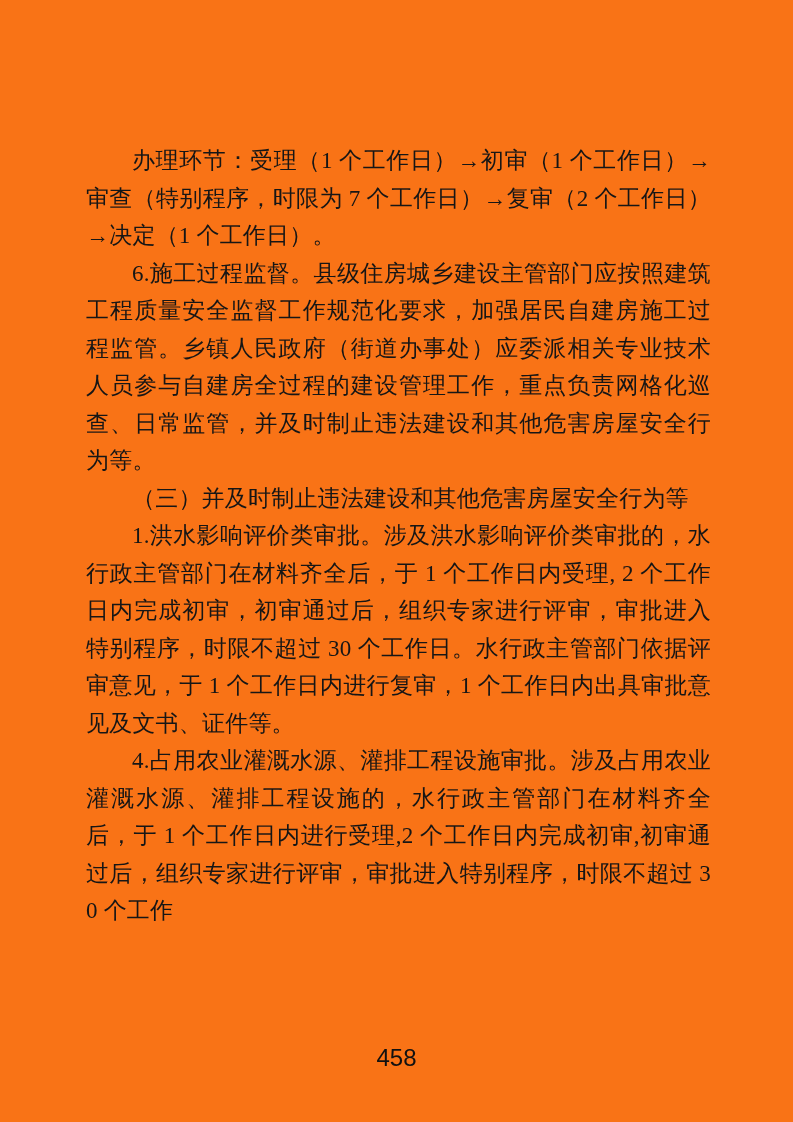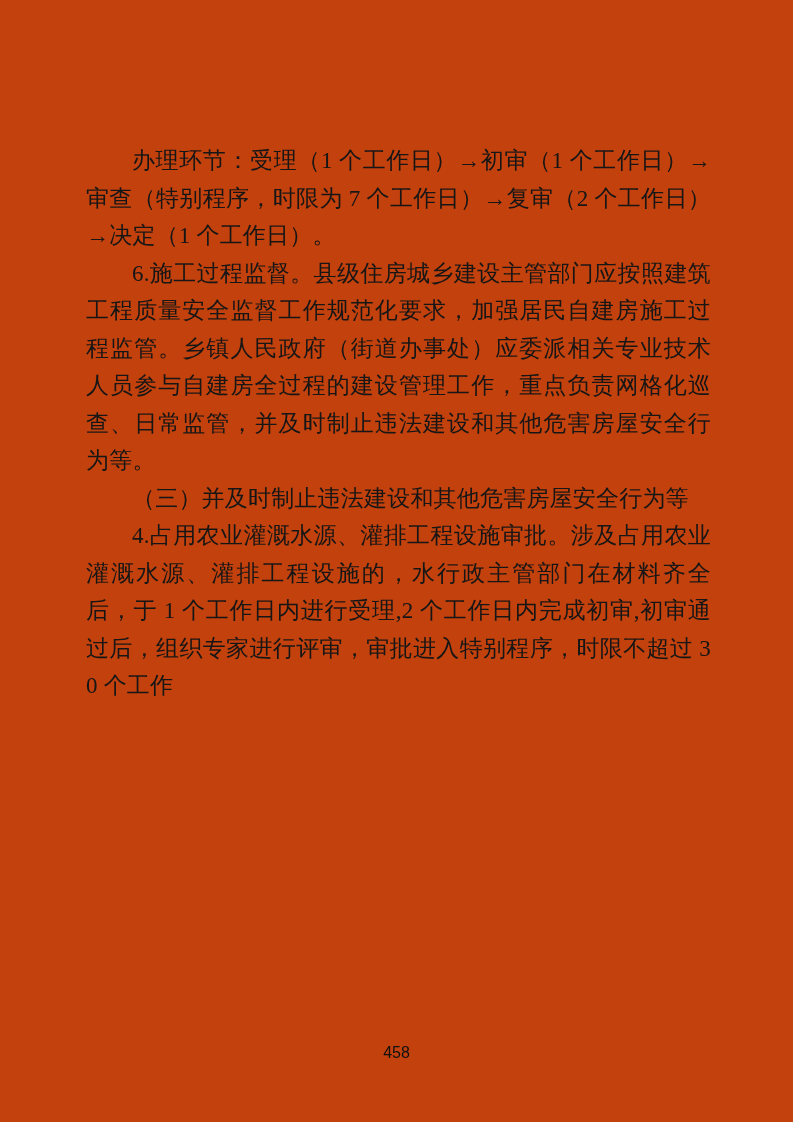--- a/index.html
+++ b/index.html
@@ -4,21 +4,21 @@
 <style>
   html, body {
     margin: 0;
     padding: 0;
     background: #ffffff;
   }
   .page {
     position: relative;
     width: 793px;
     height: 1122px;
-    background: #c2410c;
+    background: #f97316;
     overflow: hidden;
     font-family: "Liberation Serif", "DejaVu Serif", serif;
   }
   .doc-body {
     position: absolute;
     left: 86px;
     top: 142px;
     width: 625px;
     color: #161616;
   }
@@ -37,28 +37,29 @@
   .para.heading {
     font-weight: bold;
   }
   .page-number {
     position: absolute;
     left: 0;
     top: 1044px;
     width: 793px;
     text-align: center;
     font-family: "Liberation Sans", "DejaVu Sans", sans-serif;
-    font-size: 16px;
+    font-size: 24px;
     color: #111111;
   }
 </style>
 </head>
 <body>
 
 <div class="page">
   <div class="doc-body">
       <p class="para"><span>办理环节：受理（1 个工作日）→初审（1 个工作日）→审查（特别程序，时限为 7 个工作日）→复审（2 个工作日）→决定（1 个工作日）。</span></p>
       <p class="para"><span class="bold-lead">6.施工过程监督。</span><span>县级住房城乡建设主管部门应按照建筑工程质量安全监督工作规范化要求，加强居民自建房施工过程监管。乡镇人民政府（街道办事处）应委派相关专业技术人员参与自建房全过程的建设管理工作，重点负责网格化巡查、日常监管，并及时制止违法建设和其他危害房屋安全行为等。</span></p>
       <p class="para heading"><span class="bold-lead">（三）并及时制止违法建设和其他危害房屋安全行为等</span></p>
+      <p class="para"><span class="bold-lead">1.洪水影响评价类审批。</span><span>涉及洪水影响评价类审批的，水行政主管部门在材料齐全后，于 1 个工作日内受理, 2 个工作日内完成初审，初审通过后，组织专家进行评审，审批进入特别程序，时限不超过 30 个工作日。水行政主管部门依据评审意见，于 1 个工作日内进行复审，1 个工作日内出具审批意见及文书、证件等。</span></p>
       <p class="para"><span class="bold-lead">4.占用农业灌溉水源、灌排工程设施审批。</span><span>涉及占用农业灌溉水源、灌排工程设施的，水行政主管部门在材料齐全后，于 1 个工作日内进行受理,2 个工作日内完成初审,初审通过后，组织专家进行评审，审批进入特别程序，时限不超过 30 个工作</span></p>
     </div>
   <div class="page-number">458</div>
 </div>
 
 </body></html>

